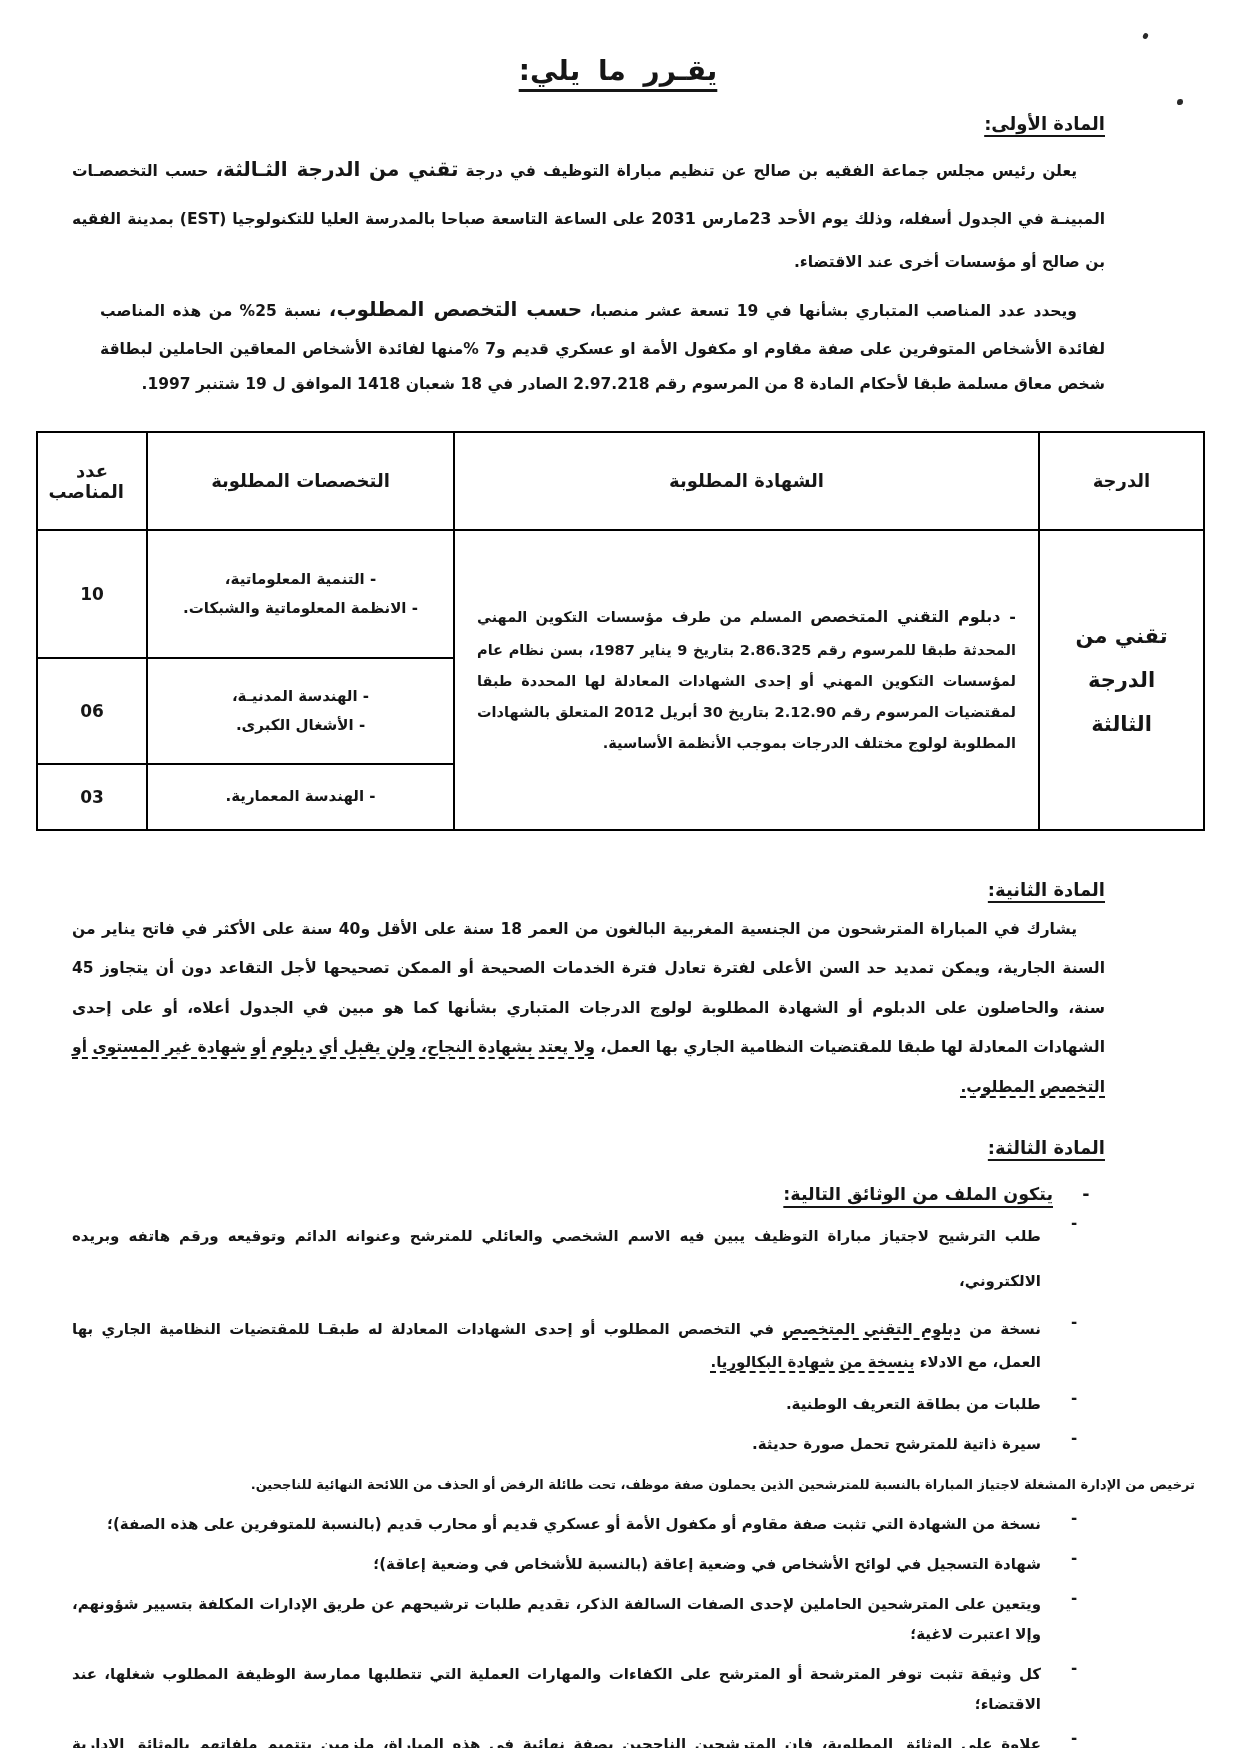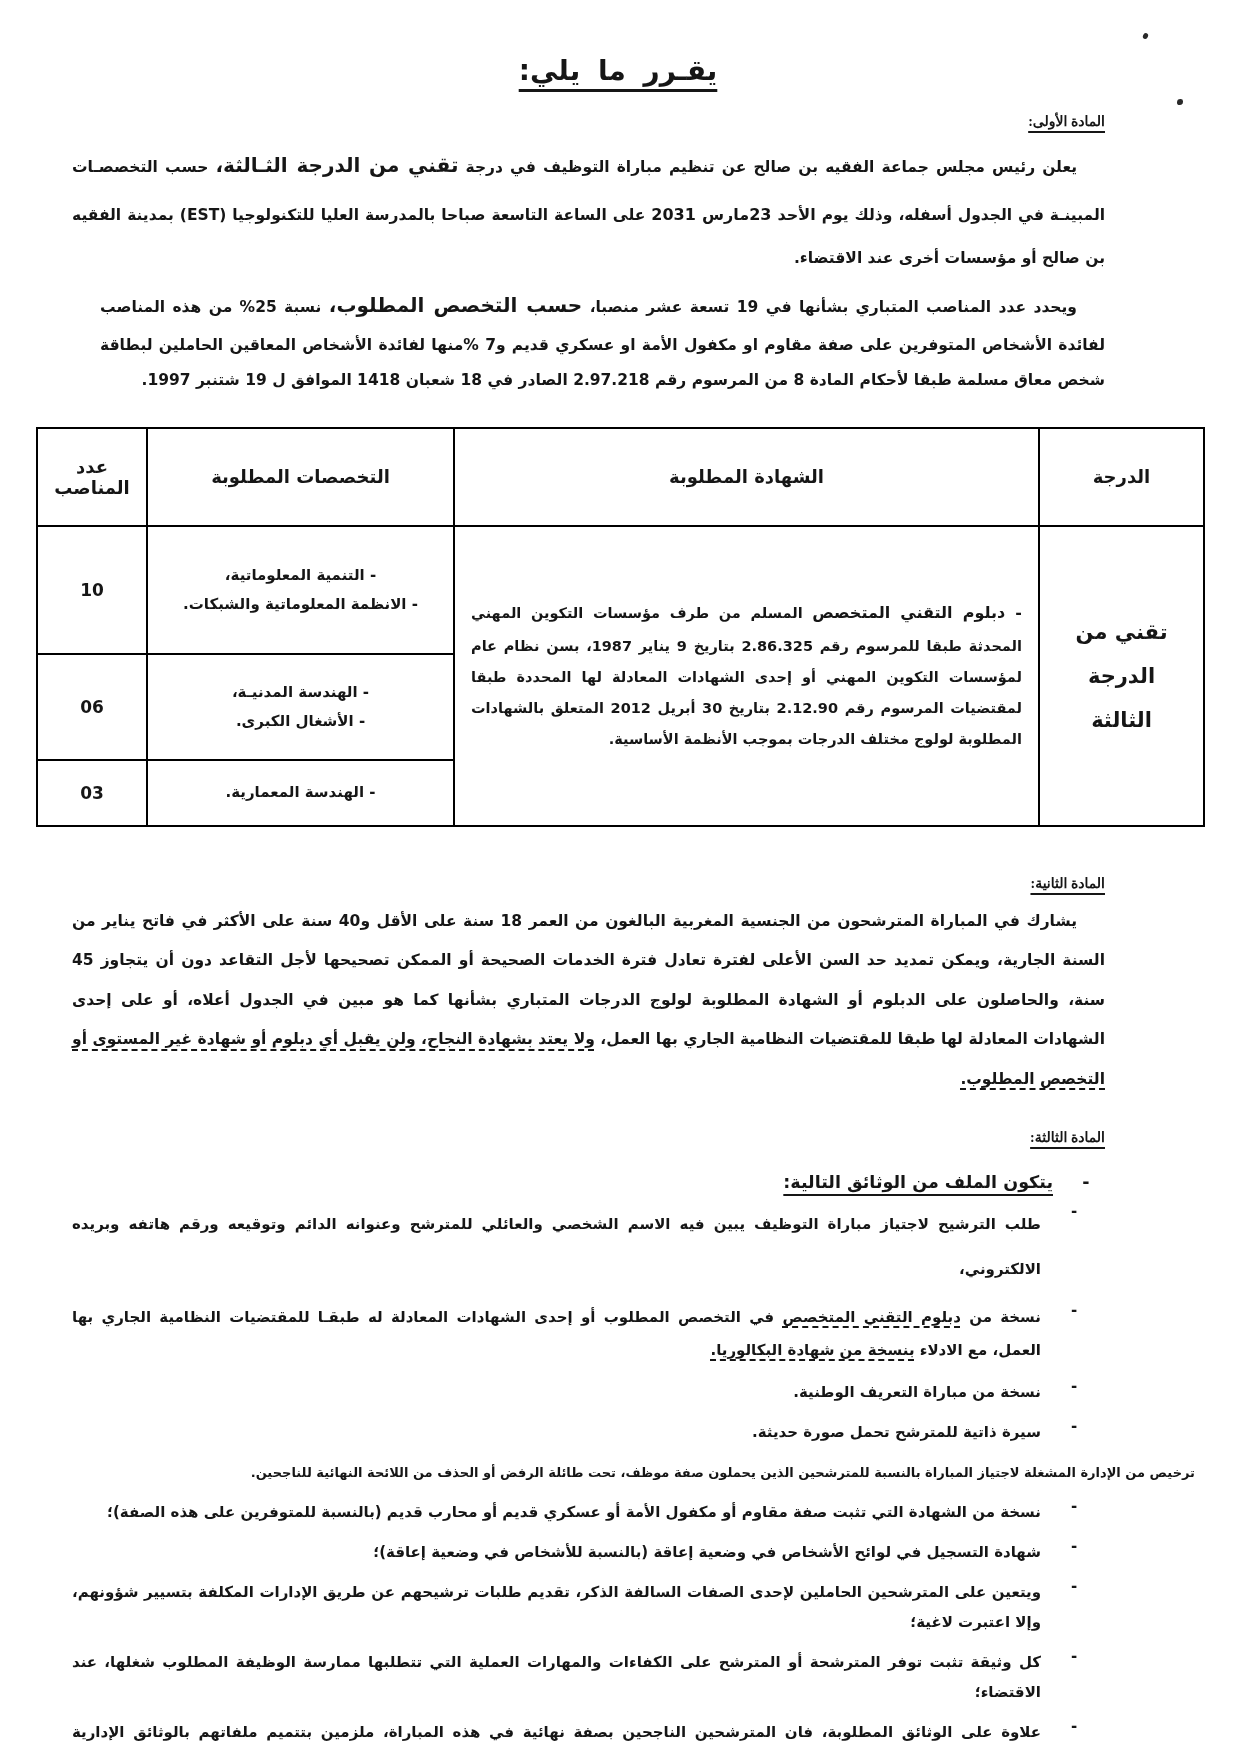--- a/index.html
+++ b/index.html
@@ -15,21 +15,21 @@
 
   .title{
     margin:54px 0 0 0;text-align:center;font-size:28px;font-weight:900;
     letter-spacing:.5px;word-spacing:8px;
   }
   .title .u{text-decoration:underline;text-decoration-thickness:3px;text-underline-offset:9px;}
 
   .content{padding:0 131px 0 72px;}
 
   .art-heading{
-    font-size:14px;font-weight:800;margin-top:26px;font-family:Liberation Serif, serif;
+    font-size:18px;font-weight:800;margin-top:26px;
   }
   .art-heading .u{text-decoration:underline;text-decoration-thickness:1.6px;text-underline-offset:5px;}
   .h2{margin-top:48px;}
   .h3{margin-top:30px;}
 
   .par{
     font-size:15.5px;font-weight:700;text-align:justify;
     margin:8px 0 0 0;text-indent:28px;
   }
   .p1{line-height:2.75;}
@@ -37,21 +37,21 @@
   .p3{line-height:2.55;margin-top:10px;}
 
   .hl{font-size:20px;font-weight:900;}
   .bld{font-weight:900;font-size:16px;}
   .udash{text-decoration:underline;text-decoration-style:dashed;text-decoration-thickness:1.5px;text-underline-offset:5px;font-weight:800;}
 
   table.positions{
     border-collapse:collapse;table-layout:fixed;
     width:1167px;margin:28px 31px 0 38px;
   }
-  table.positions th,table.positions td{border:2.5px solid #000;padding:2px 16px;}
+  table.positions th,table.positions td{border:2.5px solid #000;padding:2px 22px;}
   table.positions th{font-size:18px;font-weight:800;height:92px;text-align:center;}
   .grade-cell{font-size:21px;font-weight:800;text-align:center;line-height:2.1;padding:0 14px;}
   .diploma-cell{font-size:14.5px;font-weight:700;line-height:2.15;text-align:justify;padding:10px 30px;}
   .diploma-lead{font-size:16px;font-weight:900;}
   .spec-cell{font-size:15px;font-weight:700;text-align:center;line-height:1.95;}
   .count-cell{font-size:17px;font-weight:800;text-align:center;}
   tr.r1 td{height:122px;}
   tr.r2 td{height:100px;}
   tr.r3 td{height:60px;}
 
@@ -167,21 +167,21 @@
 
     <div class="doc-item sp2">
       <span class="marker">-</span>
       <div class="txt">
         <span>نسخة من </span><span class="udash">دبلوم التقني المتخصص</span><span> في التخصص المطلوب أو إحدى الشهادات المعادلة له طبقـا للمقتضيات النظامية الجاري بها العمل، مع الادلاء </span><span class="udash">بنسخة من شهادة البكالوريا.</span>
       </div>
     </div>
 
     <div class="doc-item">
       <span class="marker">-</span>
-      <div class="txt">نسخة من مباراة التعريف الوطنية.</div>
+      <div class="txt">طلبات من بطاقة التعريف الوطنية.</div>
     </div>
 
     <div class="doc-item">
       <span class="marker">-</span>
       <div class="txt">سيرة ذاتية للمترشح تحمل صورة حديثة.</div>
     </div>
 
     <div class="doc-flush">ترخيص من الإدارة المشغلة لاجتياز المباراة بالنسبة للمترشحين الذين يحملون صفة موظف، تحت طائلة الرفض أو الحذف من اللائحة النهائية للناجحين.</div>
 
     <div class="doc-item">

